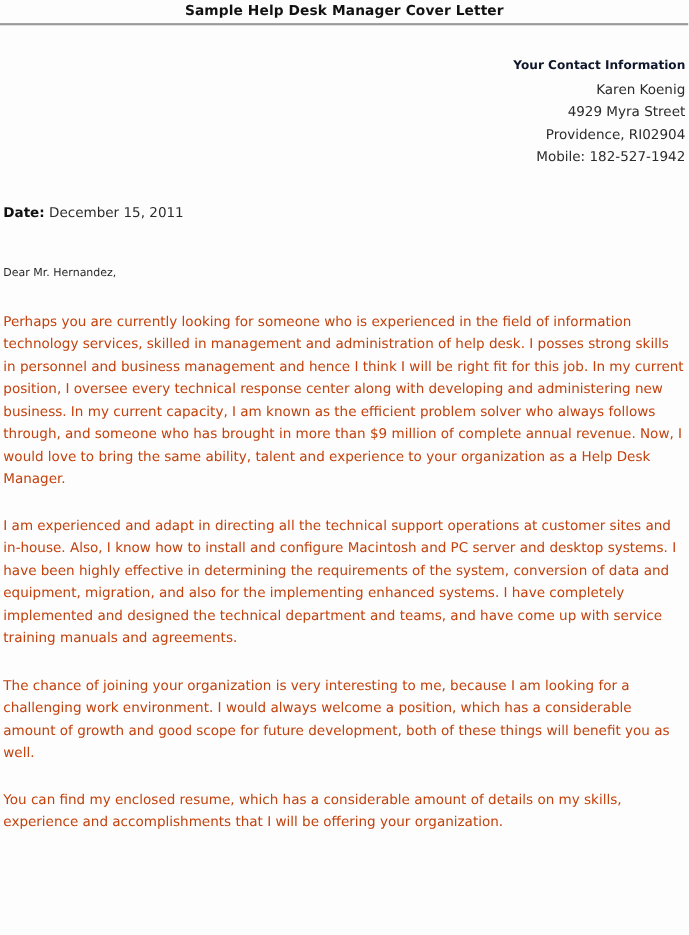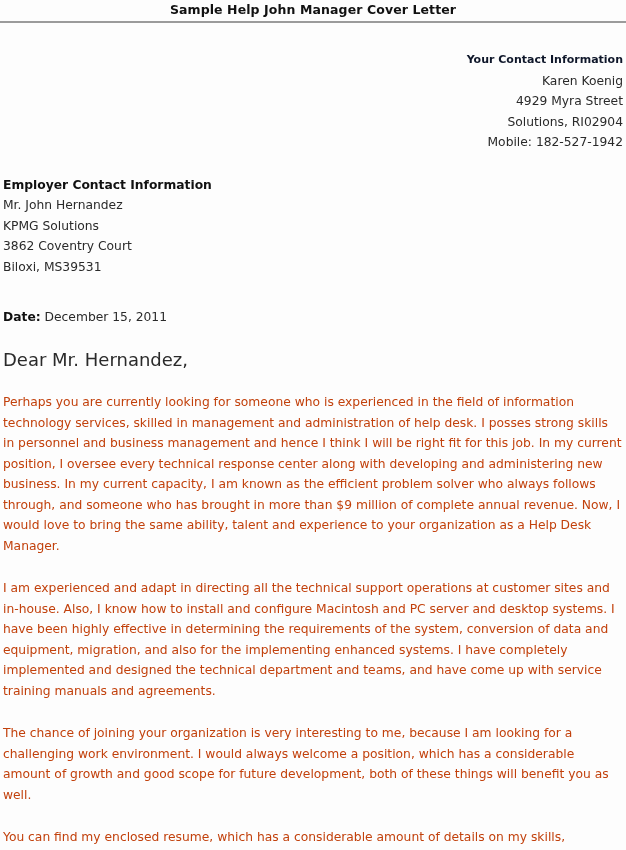--- a/index.html
+++ b/index.html
@@ -88,62 +88,55 @@
     color: #2a2a2a;
     line-height: 20.5px;
   }
   .date-label {
     font-weight: bold;
     color: #111111;
   }
 
   
   .salutation {
-    margin-top: 22px;
-    font-size: 18px;
+    margin-top: 36px;
+    font-size: 10px;
     color: #2a2a2a;
     line-height: 20.5px;
   }
 
   
   .body-para {
     margin-top: 22px;
     font-size: 12.3px;
     color: #c2410c;
     line-height: 20.5px;
     text-align: left;
     max-width: 620px;
   }
 </style>
 </head>
 <body>
 
 <div class="page">
 
-  <h1 class="doc-title">Sample Help John Manager Cover Letter</h1>
+  <h1 class="doc-title">Sample Help Desk Manager Cover Letter</h1>
 
   <div class="title-rule"></div>
 
   <div class="content">
 
     <div class="sender-block">
       <div class="sender-heading">Your Contact Information</div>
       <div class="sender-line">Karen Koenig</div>
       <div class="sender-line">4929 Myra Street</div>
-      <div class="sender-line">Solutions, RI02904</div>
+      <div class="sender-line">Providence, RI02904</div>
       <div class="sender-line">Mobile: 182-527-1942</div>
     </div>
 
-    <div class="recipient-block">
-      <div class="recipient-heading">Employer Contact Information</div>
-      <div class="recipient-line">Mr. John Hernandez</div>
-      <div class="recipient-line">KPMG Solutions</div>
-      <div class="recipient-line">3862 Coventry Court</div>
-      <div class="recipient-line">Biloxi, MS39531</div>
-    </div>
 
     <div class="date-line">
       <span class="date-label">Date:</span><span> December 15, 2011</span>
     </div>
 
     <div class="salutation">Dear Mr. Hernandez,</div>
 
     <p class="body-para">Perhaps you are currently looking for someone who is experienced in the field of information technology services, skilled in management and administration of help desk. I posses strong skills in personnel and business management and hence I think I will be right fit for this job. In my current position, I oversee every technical response center along with developing and administering new business. In my current capacity, I am known as the efficient problem solver who always follows through, and someone who has brought in more than $9 million of complete annual revenue. Now, I would love to bring the same ability, talent and experience to your organization as a Help Desk Manager.</p>
 
     <p class="body-para">I am experienced and adapt in directing all the technical support operations at customer sites and in-house. Also, I know how to install and configure Macintosh and PC server and desktop systems. I have been highly effective in determining the requirements of the system, conversion of data and equipment, migration, and also for the implementing enhanced systems. I have completely implemented and designed the technical department and teams, and have come up with service training manuals and agreements.</p>

